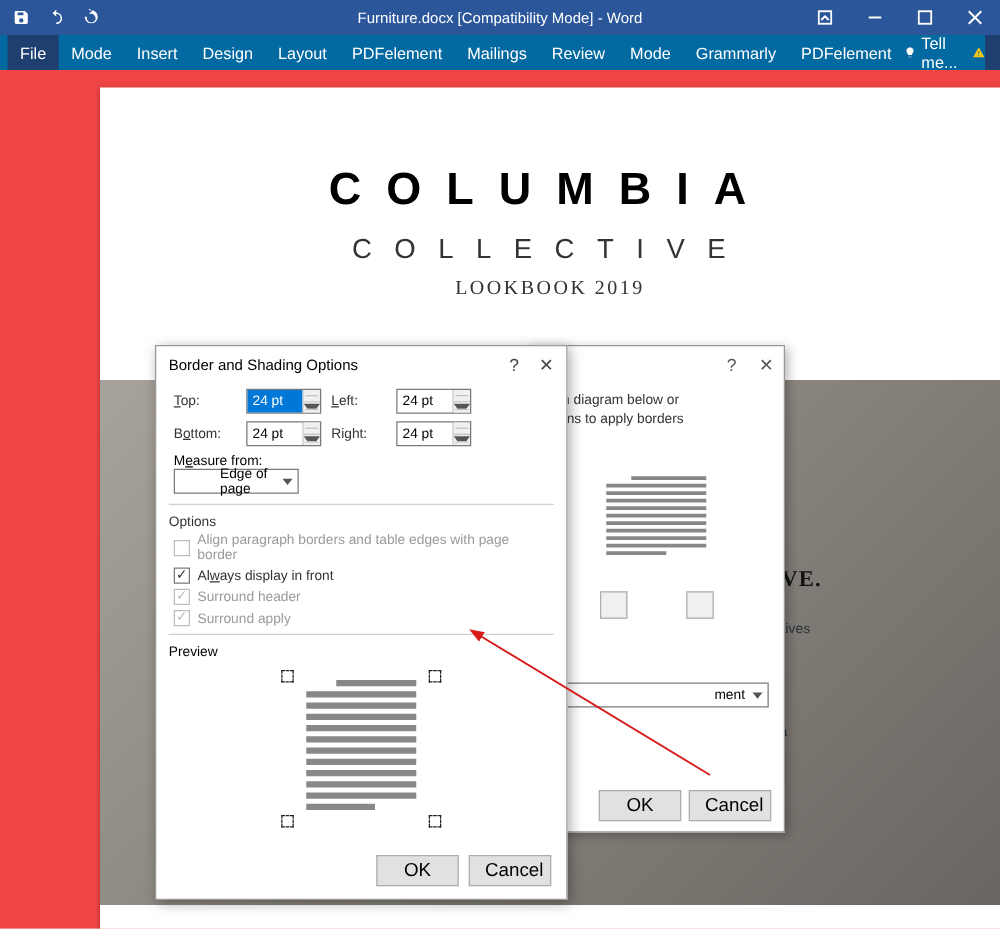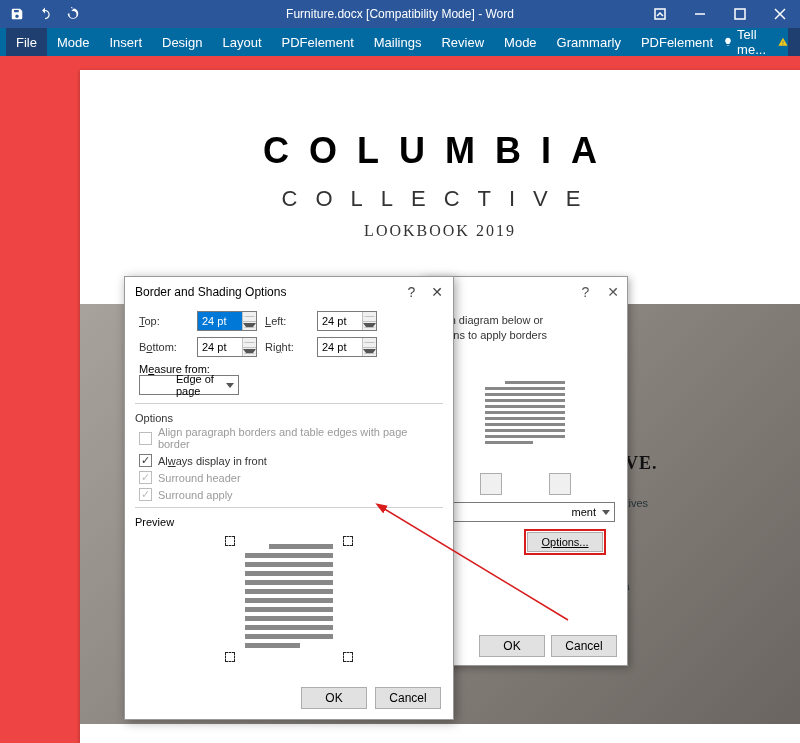--- a/index.html
+++ b/index.html
@@ -40,26 +40,26 @@
   .preview-hint{ padding:6px 12px 0; font-size:11px; color:#333; line-height:1.4;}
   .preview-box{ border:1px solid transparent; margin:4px 12px 0; height:150px; position:relative; display:flex; align-items:center; justify-content:center;}
   .preview-lines{ width:80px; height:90px;}
   .pl{ height:3px; background:#888; margin:3px 0;}
   .br-tl{top:4px; left:12px; border-right:none; border-bottom:none;}
   .br-tr{top:4px; right:12px; border-left:none; border-bottom:none;}
   .br-bl{bottom:34px; left:12px; border-right:none; border-top:none;}
   .br-br{bottom:34px; right:12px; border-left:none; border-top:none;}
   .mini-icons{position:absolute; bottom:2px; width:100%; display:flex; justify-content:space-around; padding:0 20px;}
   .mini-icon{width:22px; height:22px; border:1px solid #adadad; background:#f0f0f0;}
-  .dlg-parent .row-apply{ display:flex; align-items:center; padding:4px 12px; gap:6px;}
+  .dlg-parent .row-apply{ display:flex; align-items:center; padding:4px 12px; gap:6px;margin-top:44px;}
   .combo{ flex:1; border:1px solid #7a7a7a; height:20px; background:#fff; padding:0 4px; display:flex; align-items:center; justify-content:flex-end; position:relative;}
   .combo::after{content:""; position:absolute; right:4px; top:7px; border-left:4px solid transparent; border-right:4px solid transparent; border-top:5px solid #555;}
   .opt-btn{ margin:6px 12px 0 auto; display:block; border:1px solid #adadad; background:#e1e1e1; padding:3px 10px; font-size:11px; text-decoration:underline; width:76px; text-align:center; outline:2px solid #d81b1b; outline-offset:1px;}
   .dlg-parent .footer{ position:absolute; bottom:8px; right:10px; display:flex; gap:6px;}
-  .btn{ border:1px solid #adadad; background:#e1e1e1; padding:3px 12px; font-size:12px; width:66px; text-align:center; cursor:pointer;}
+  .btn{ border:1px solid #adadad; background:#e1e1e1; padding:3px 12px; font-size:15px; width:66px; text-align:center; cursor:pointer;}
 
   
   .dlg-child{ position:absolute; left:124px; top:276px; width:330px; height:444px; background:#fff; border:1px solid #999; box-shadow:2px 2px 10px rgba(0,0,0,.35); font-size:11px;}
   .dlg-child .titlebar2{ height:30px; display:flex; align-items:center; padding:0 10px; font-size:12px;}
   .dlg-child .tbtns{ margin-left:auto; display:flex; gap:16px; font-size:14px; color:#444;}
   .group-label{ padding:4px 10px 0; color:#333;}
   .margin-grid{ display:grid; grid-template-columns:50px 60px 44px 60px; gap:6px 8px; padding:4px 14px; align-items:center;}
   .label{ text-align:left; color:#333;}
   .label u{ text-decoration:underline; }
   .spin{ display:flex; border:1px solid #7a7a7a; height:20px; background:#fff;}
@@ -220,23 +220,20 @@
     <div class="mini-icons">
       <div class="mini-icon"></div>
       <div class="mini-icon"></div>
     </div>
   </div>
   <div class="row-apply">
     <div class="combo">
         <span style="padding-right:14px">ment</span>
       </div>
   </div>
-  <div style="text-align:right; padding-right:12px;">
-    <button class="opt-btn">Options...</button>
-  </div>
   <div class="footer">
     <div class="btn">OK</div>
     <div class="btn">Cancel</div>
   </div>
 </div>
 
 <div class="dlg-child">
   <div class="titlebar2">
     <span>Border and Shading Options</span>
     <div class="tbtns">

